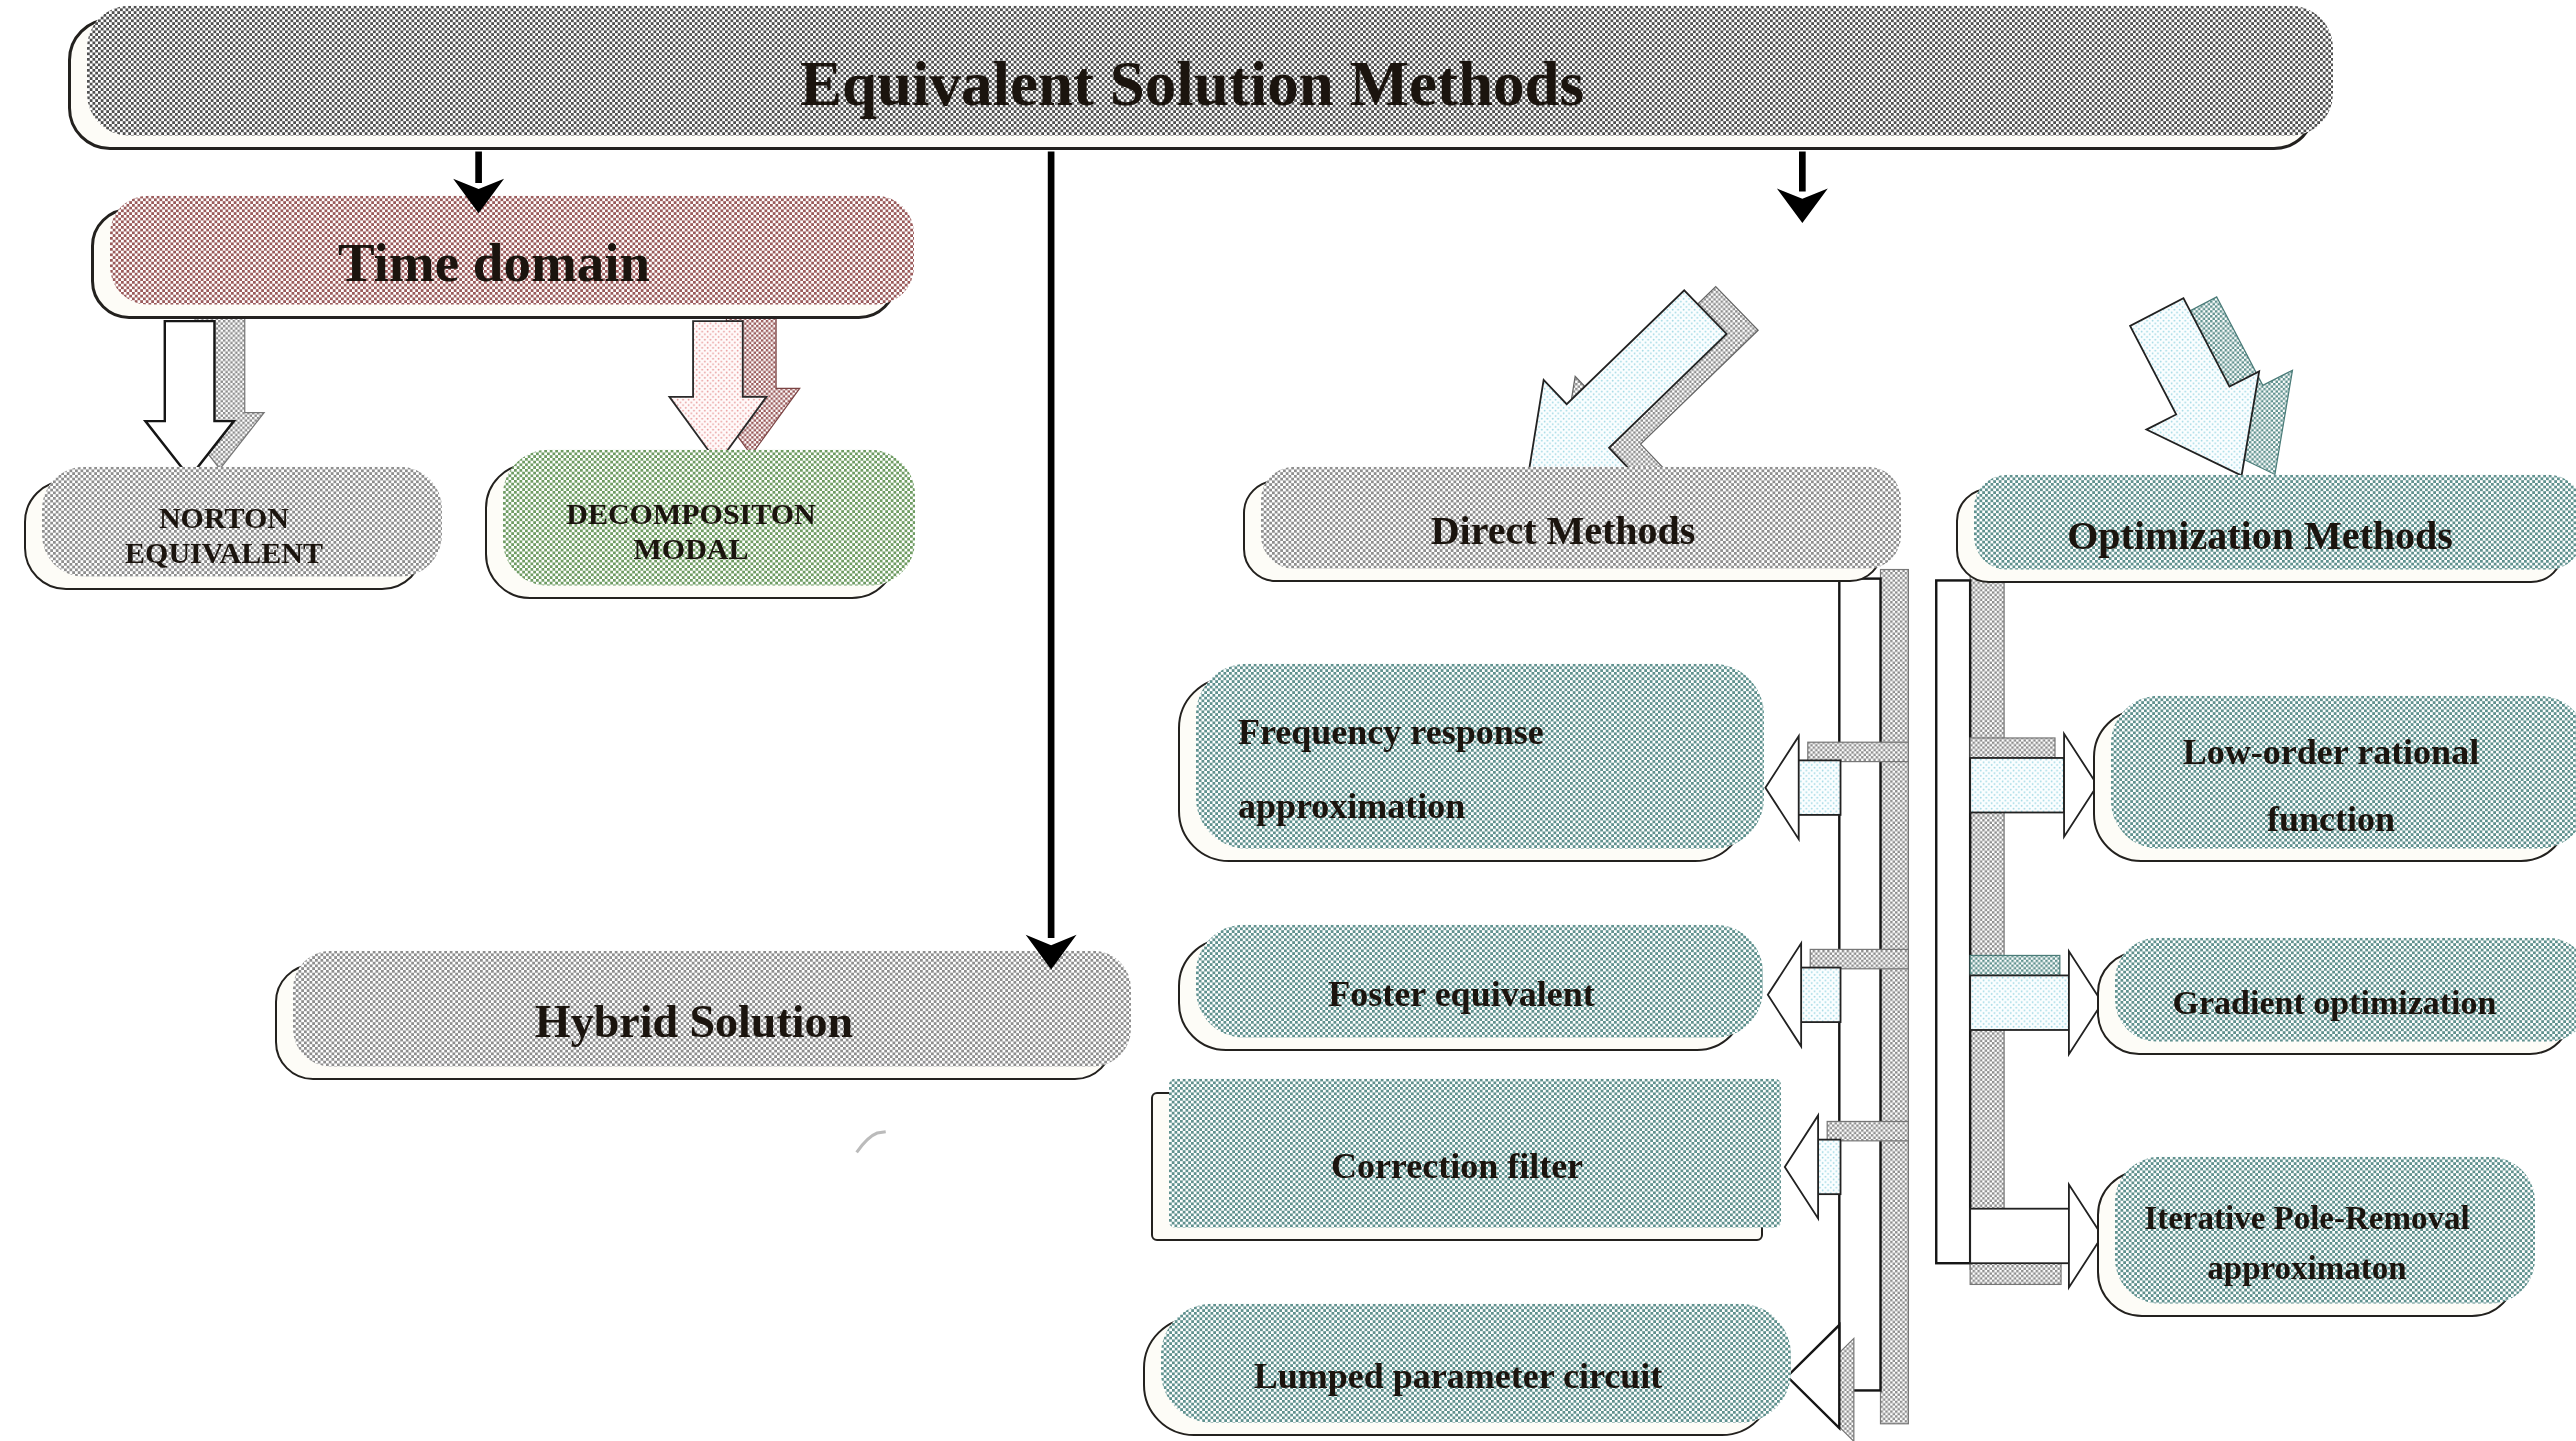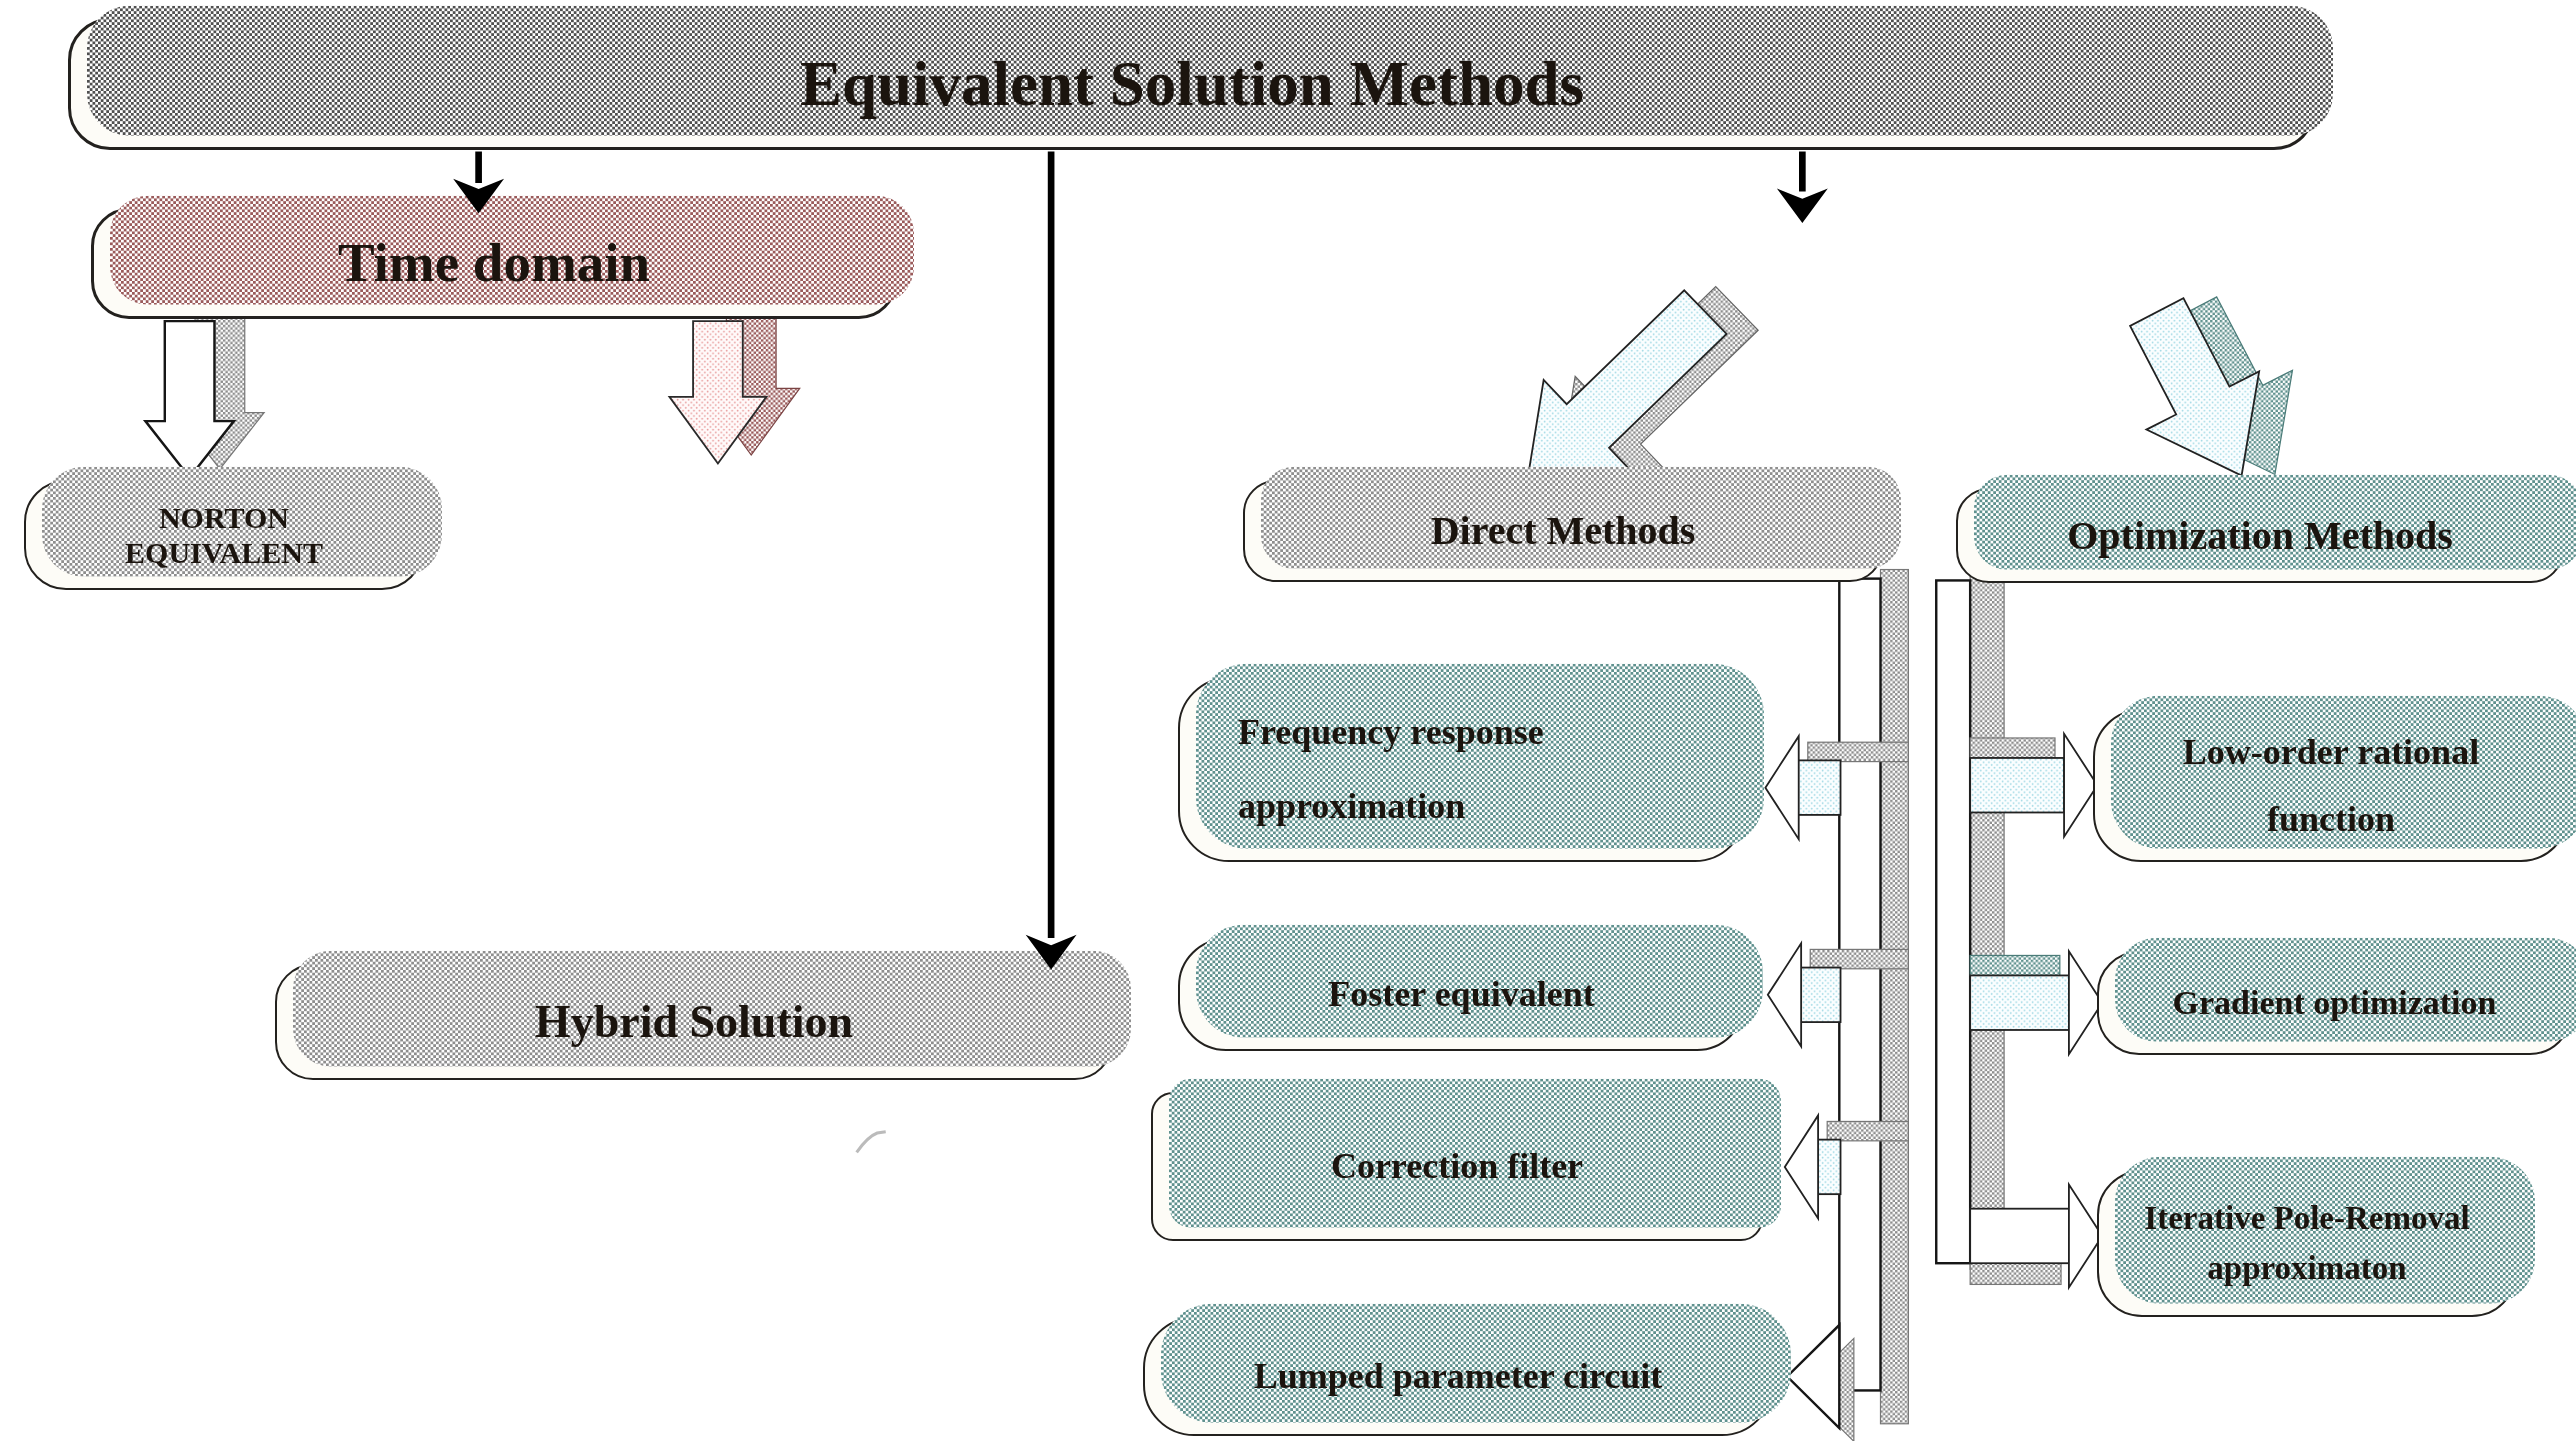--- a/index.html
+++ b/index.html
@@ -137,32 +137,34 @@
     <path d="M1414,1902 q18,-26 34,-32 l14,-2" fill="none" stroke="#bbbbbb" stroke-width="5"></path>
   </svg>
 
   <div class="node sd-dark thickline" style="left:68px;top:18px;width:2248px;height:132px;border-radius:42px;font-size:63px;">Equivalent Solution Methods</div>
 
   <div class="node sd-maroon thickline" style="left:91px;top:208px;width:806px;height:111px;border-radius:38px;font-size:55px;">Time domain</div>
 
   <div class="node sd-gray" style="left:24px;top:480px;width:400px;height:110px;border-radius:42px;font-size:30px;">NORTON
 EQUIVALENT</div>
 
+  <div class="node sd-green" style="left:485px;top:463px;width:412px;height:136px;border-radius:45px;font-size:30px;">DECOMPOSITON
+MODAL</div>
 
 
   <div class="node sd-gray" style="left:1243px;top:480px;width:640px;height:102px;border-radius:33px;font-size:40px;">Direct Methods</div>
 
   <div class="node sd-teal lh2 leftpad" style="left:1178px;top:677px;width:568px;height:185px;border-radius:51px;font-size:36px;">Frequency response
 approximation</div>
 
   <div class="node sd-teal" style="left:1956px;top:488px;width:608px;height:95px;border-radius:33px;font-size:40px;">Optimization Methods</div>
 
   <div class="node sd-teal" style="left:1178px;top:938px;width:567px;height:113px;border-radius:48px;font-size:36px;">Foster equivalent</div>
 
-  <div class="node sd-teal" style="left:1151px;top:1092px;width:612px;height:149px;border-radius:22px;font-size:36px;">Correction filter</div>
+  <div class="node sd-teal" style="left:1151px;top:1092px;width:612px;height:149px;border-radius:6px;font-size:36px;">Correction filter</div>
 
   <div class="node sd-teal" style="left:1143px;top:1317px;width:630px;height:119px;border-radius:51px;font-size:36px;">Lumped parameter circuit</div>
 
   <div class="node sd-teal lh18" style="left:2093px;top:709px;width:476px;height:153px;border-radius:48px;font-size:36px;">Low-order rational
 function</div>
 
   <div class="node sd-teal" style="left:2097px;top:951px;width:475px;height:104px;border-radius:42px;font-size:34px;">Gradient optimization</div>
 
   <div class="node sd-teal lh15" style="left:2097px;top:1170px;width:420px;height:147px;border-radius:45px;font-size:33px;">Iterative Pole-Removal
 approximaton</div>

